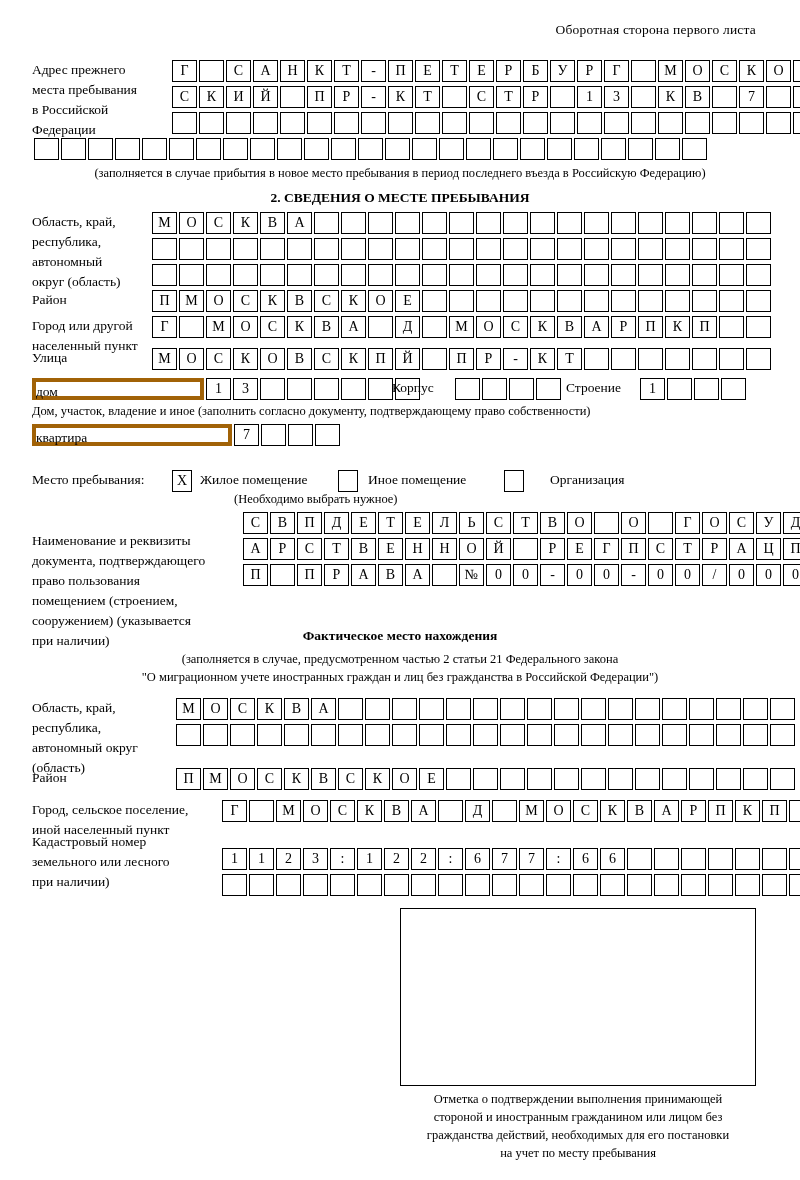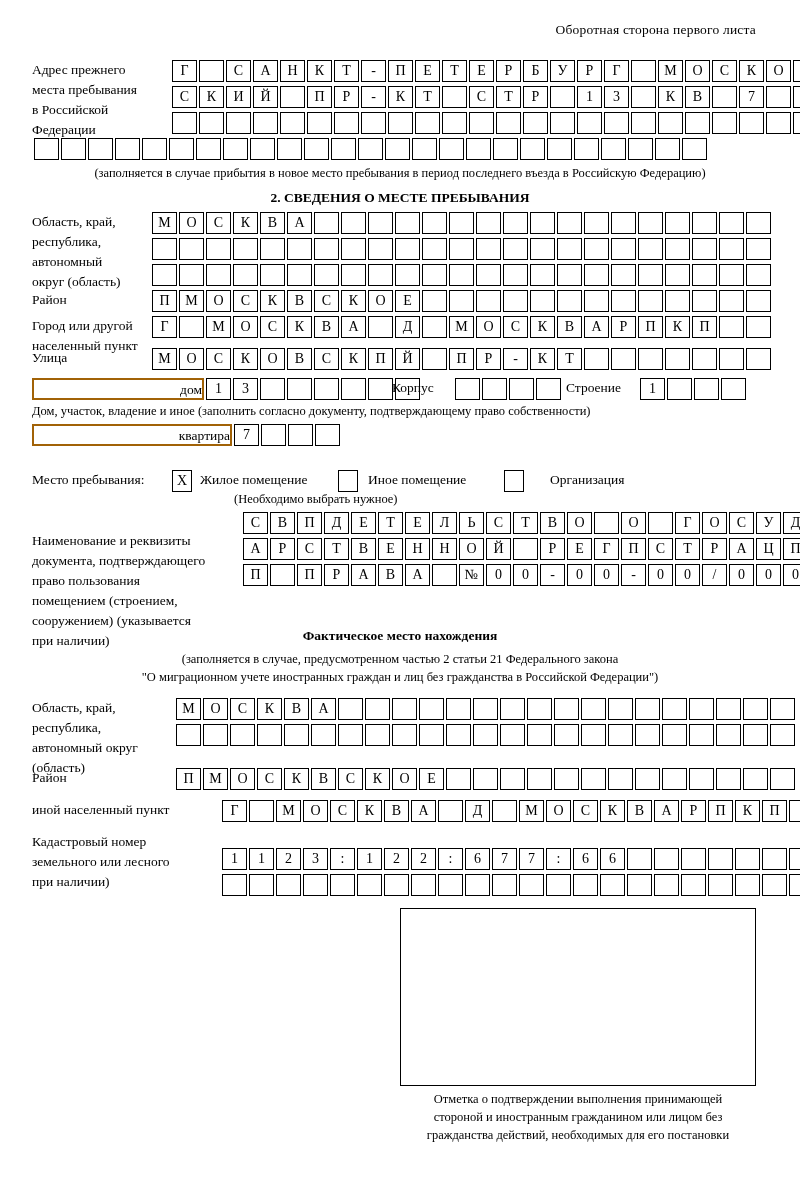--- a/index.html
+++ b/index.html
@@ -53,26 +53,26 @@
     font-weight: bold;
   }
   .small {
     font-size: 12.5px;
   }
   .note {
     font-size: 12.5px;
     text-align: center;
   }
   .field-box {
-    border: 2px solid #a16207;
+    border: 4px solid #a16207;
     box-sizing: border-box;
     height: 22px;
     font-size: 13.5px;
     line-height: 20px;
-    text-align: right;
+    text-align: left;
   }
   .sig-box {
     position: absolute;
     border: 1px solid #000;
     box-sizing: border-box;
   }
   .abs { position: absolute; }
 </style>
 </head>
 <body>
@@ -569,20 +569,21 @@
       <div class="bx"></div>
       <div class="bx"></div>
       <div class="bx"></div>
       <div class="bx"></div>
       <div class="bx"></div>
       <div class="bx"></div>
       <div class="bx"></div>
     </div>
 
   <div class="abs" style="left:32px; top:800px; width:200px;">
+    <div class="lbl">Город, сельское поселение,</div>
     <div class="lbl">иной населенный пункт</div>
   </div>
   <div class="abs boxes" style="left:222px; top:800px;" id="arc">
       <div class="bx">Г</div>
       <div class="bx"></div>
       <div class="bx">М</div>
       <div class="bx">О</div>
       <div class="bx">С</div>
       <div class="bx">К</div>
       <div class="bx">В</div>
@@ -655,15 +656,16 @@
       <div class="bx"></div>
       <div class="bx"></div>
       <div class="bx"></div>
     </div>
 
   <div class="sig-box" style="left:400px; top:908px; width:356px; height:178px;"></div>
   <div class="abs center" style="left:388px; top:1090px; width:380px; font-size:12.5px; line-height:18px;">
     <div>Отметка о подтверждении выполнения принимающей</div>
     <div>стороной и иностранным гражданином или лицом без</div>
     <div>гражданства действий, необходимых для его постановки</div>
+    <div>на учет по месту пребывания</div>
   </div>
 
 </div>
 
 </body></html>

